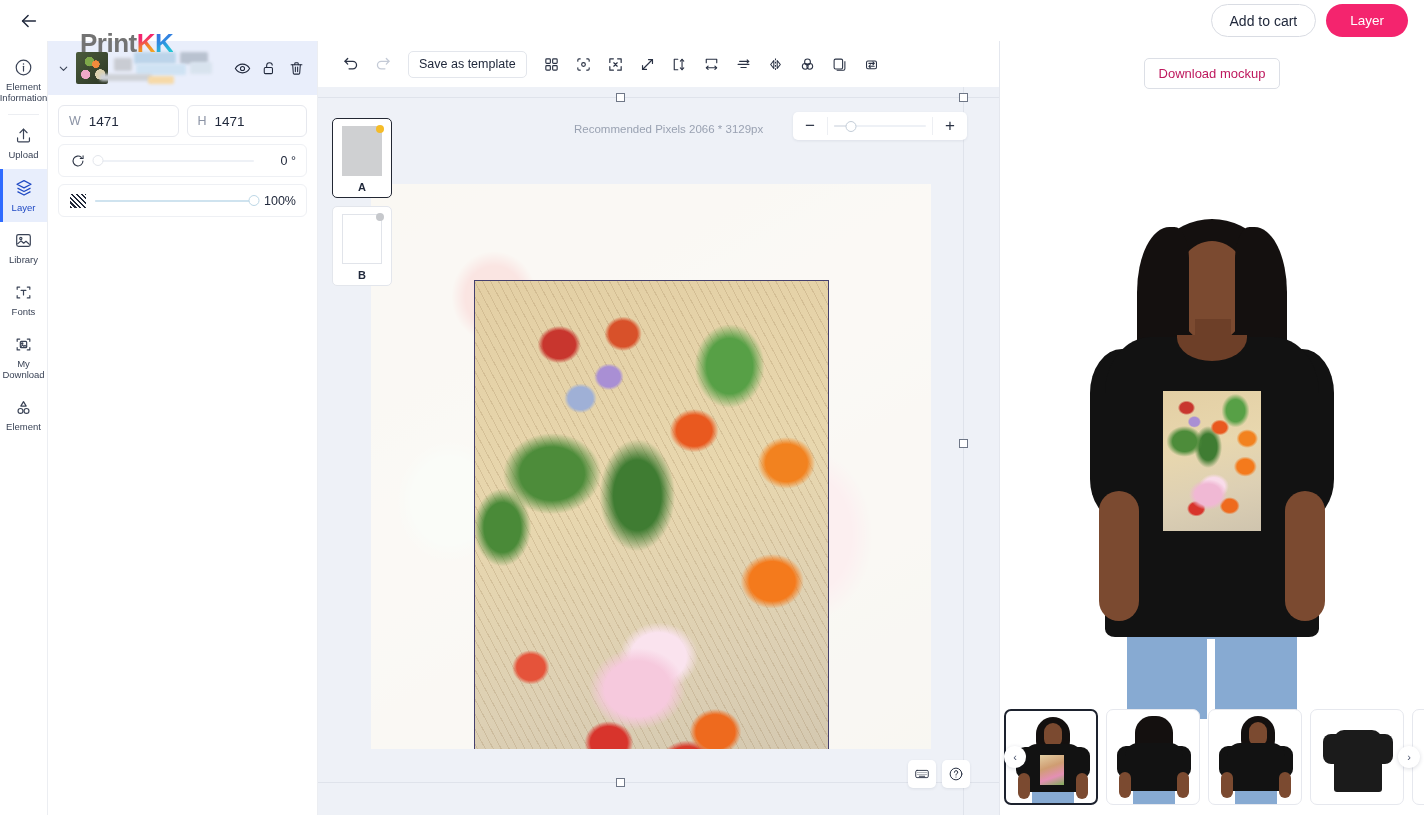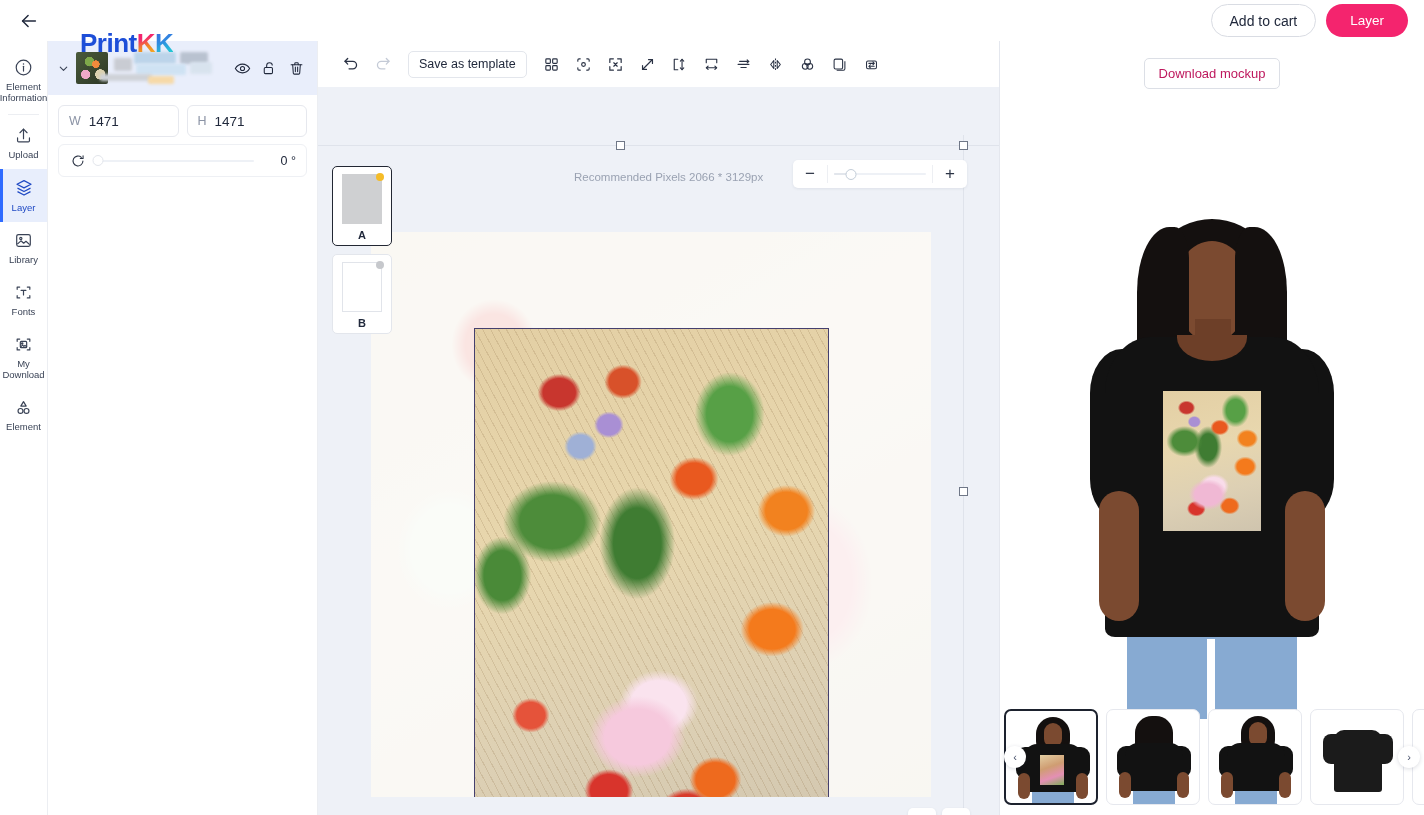--- a/index.html
+++ b/index.html
@@ -22,21 +22,21 @@
   .back-btn {
     width: 58px; height: 41px;
     display: flex; align-items: center; justify-content: center;
     cursor: pointer;
   }
   .logo-wrap { display: flex; align-items: center; padding-left: 22px; }
   .logo {
     font-size: 26px; font-weight: 700; letter-spacing: -0.5px;
     display: flex; align-items: baseline;
   }
-  .logo .p1 { color: #1d4ed8; margin-top: 45px; }
+  .logo .p1 { color: #737373; margin-top: 45px; }
   .logo .k1 {
     background: linear-gradient(160deg,#f3256f 0%,#f3256f 33%,#f08b24 60%,#f7c325 100%);
     -webkit-background-clip: text; background-clip: text; color: transparent;
     font-weight: 800;
   }
   .logo .k2 {
     background: linear-gradient(160deg,#3c5fe0 0%,#2f8ce0 45%,#23c3d6 75%,#2ad3b8 100%);
     -webkit-background-clip: text; background-clip: text; color: transparent;
     font-weight: 800;
   }
@@ -135,21 +135,20 @@
   .hatch {
     width: 16px; height: 14px;
     background: repeating-linear-gradient(45deg, #22293a 0 1.6px, transparent 1.6px 3.4px);
   }
 
   
   .editor {
     flex: 1; min-width: 0; position: relative;
     background: #eef1f7; display: flex; flex-direction: column;
     border-right: 1px solid #e4e7ee;
-    gap: 48px;
   }
   .ed-toolbar {
     height: 46px; min-height: 46px; background: #fff;
     display: flex; align-items: center; gap: 2px; padding: 0 18px;
   }
   .tb-btn {
     width: 30px; height: 30px; border-radius: 5px; cursor: pointer;
     display: flex; align-items: center; justify-content: center; color: #2a3244;
   }
   .tb-btn.disabled { color: #c4cad6; cursor: default; }
@@ -439,20 +438,31 @@
             </svg>
         </div>
         <div class="srail">
           <div class="strack"></div>
           <div class="sfill" style="width:0%"></div>
           <div class="sknob" style="left:2%;border-color:#e3e6ec;"></div>
         </div>
         <div class="sval">0 °</div>
       </div>
 
+      <div class="slider-row">
+        <div class="sicon">
+            <div class="hatch"></div>
+          </div>
+        <div class="srail">
+          <div class="strack"></div>
+          <div class="sfill" style="width:100%"></div>
+          <div class="sknob" style="left:100%"></div>
+        </div>
+        <div class="sval">100%</div>
+      </div>
     </div>
 
     <div class="editor">
 
       <div class="ed-toolbar">
         <div class="tb-btn">
           <svg width="18" height="18" viewBox="0 0 24 24" fill="none" stroke="currentColor" stroke-width="1.7" stroke-linecap="round" stroke-linejoin="round">
               <path d="M4 8.4h10.4a5 5 0 0 1 0 10H9.4"></path>
               <path d="M7.6 4.6L4 8.4l3.6 3.8"></path>
             </svg>

